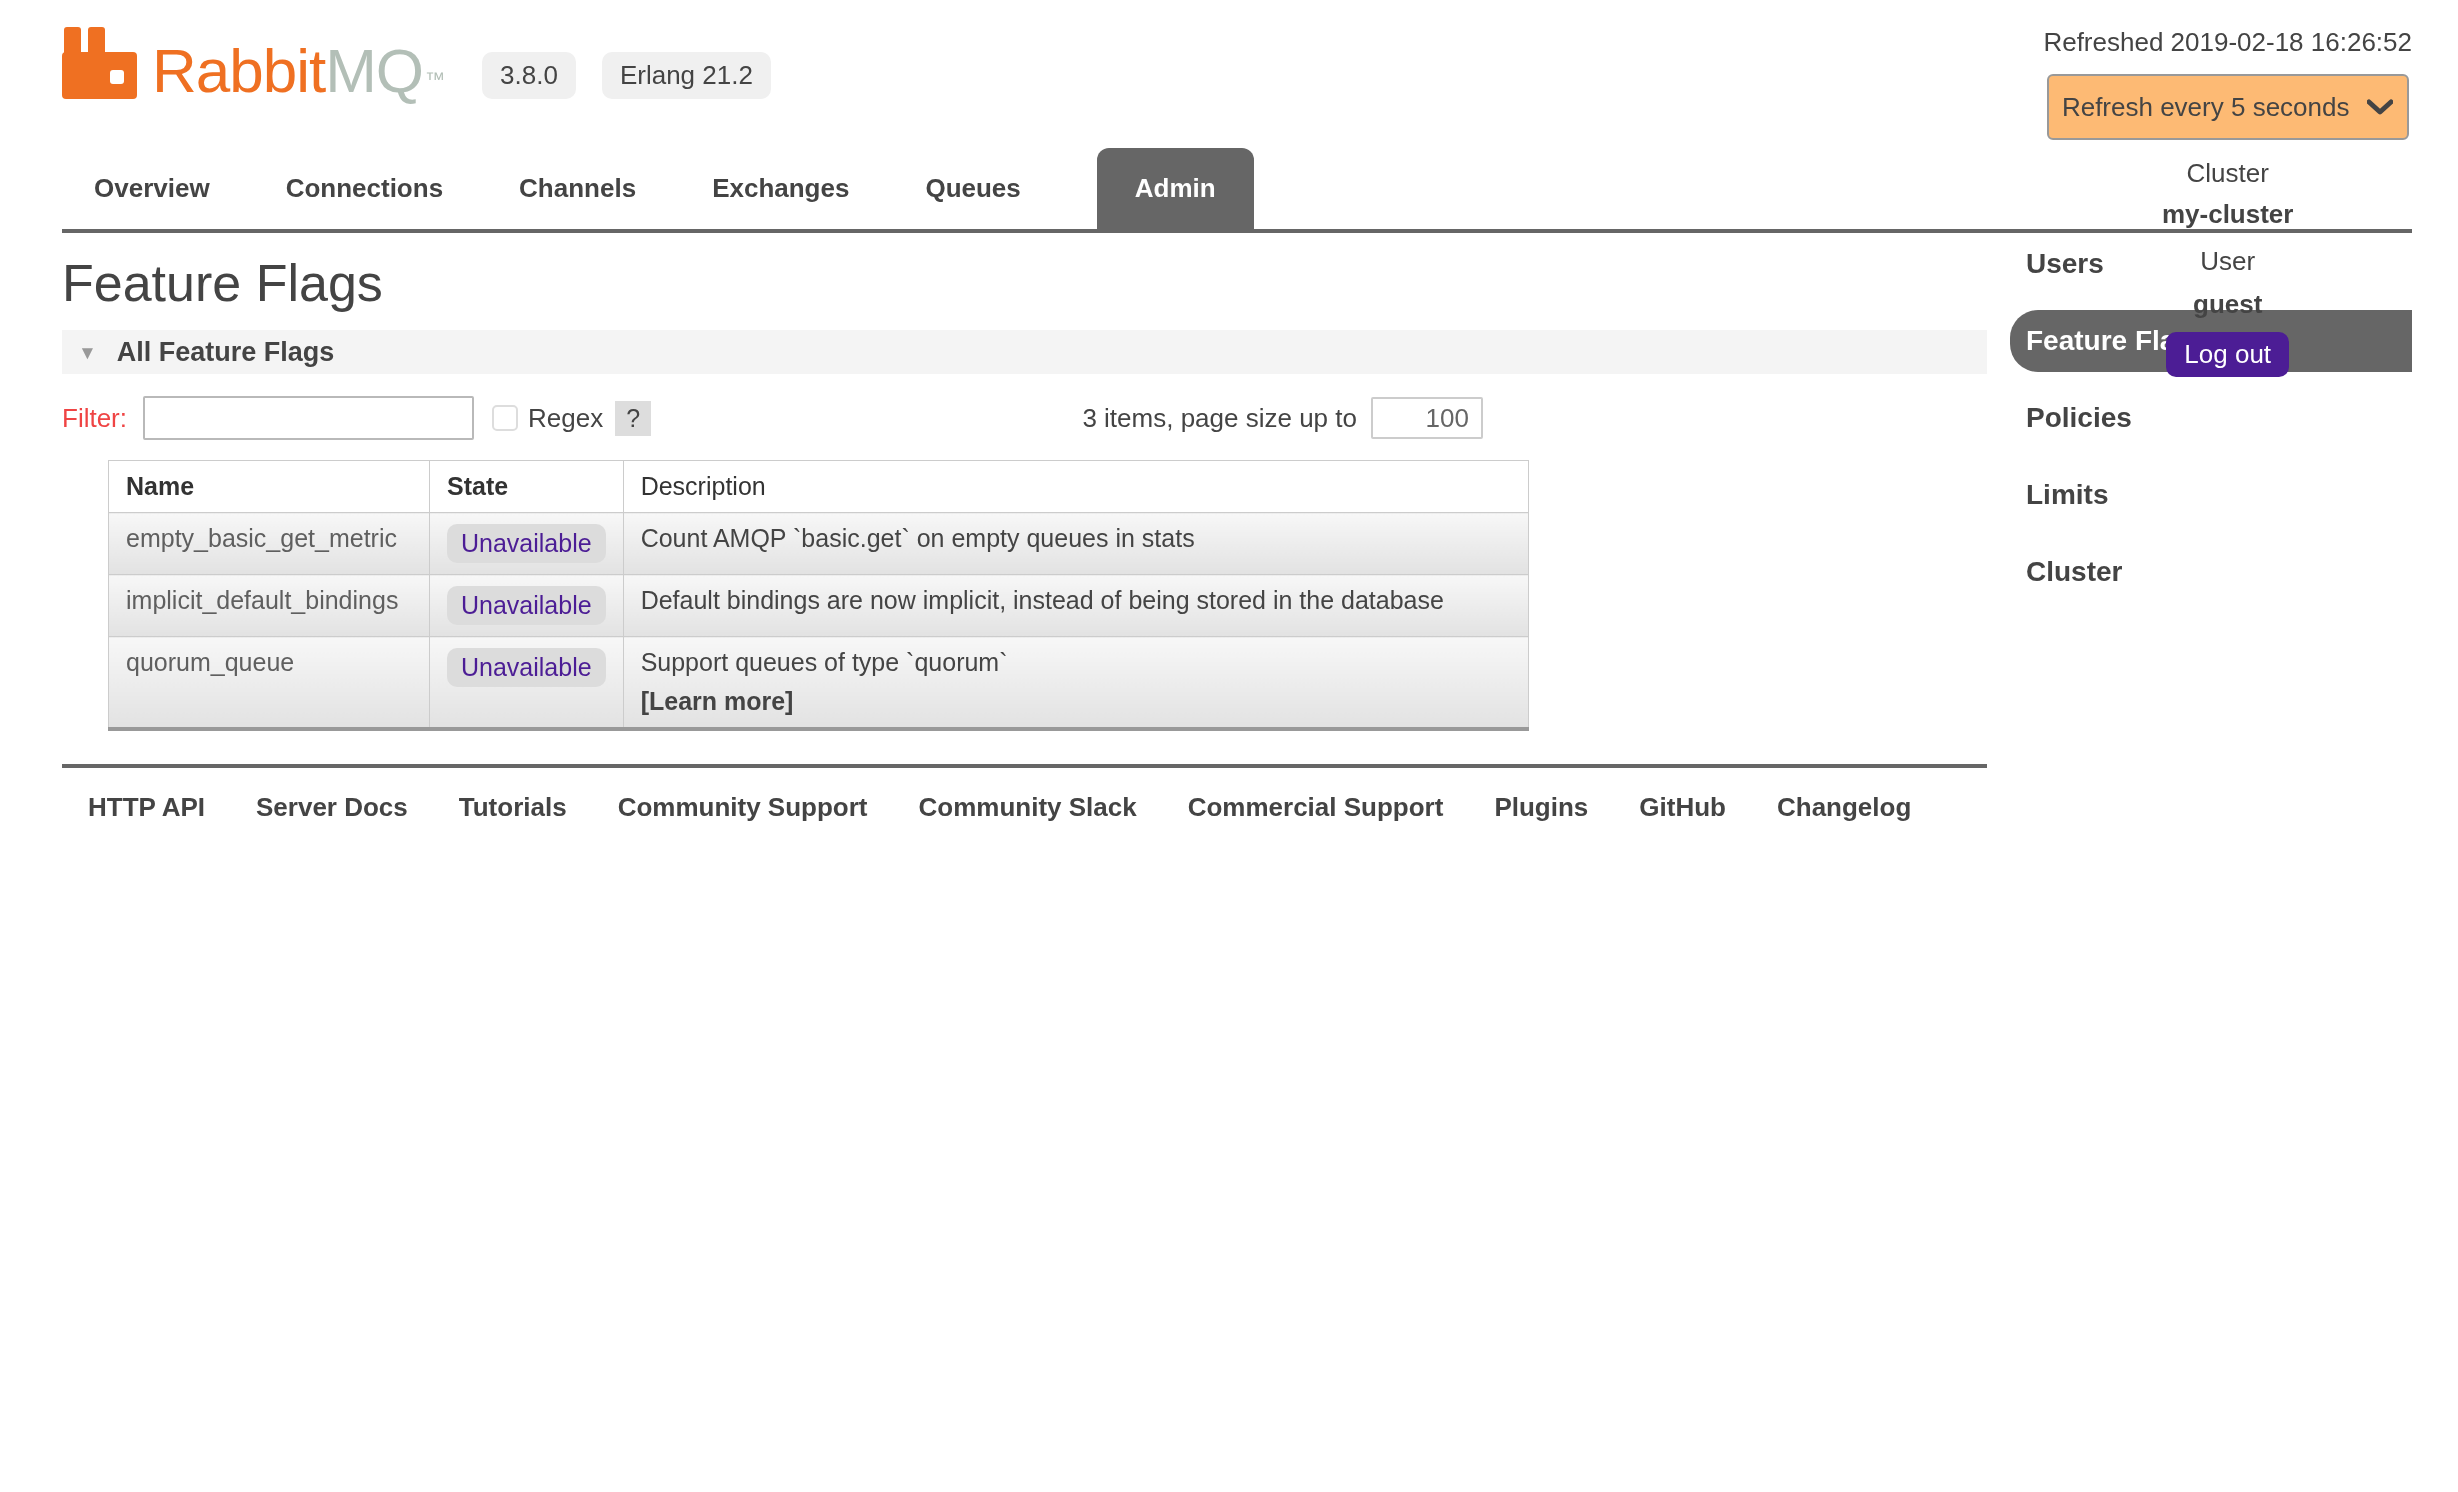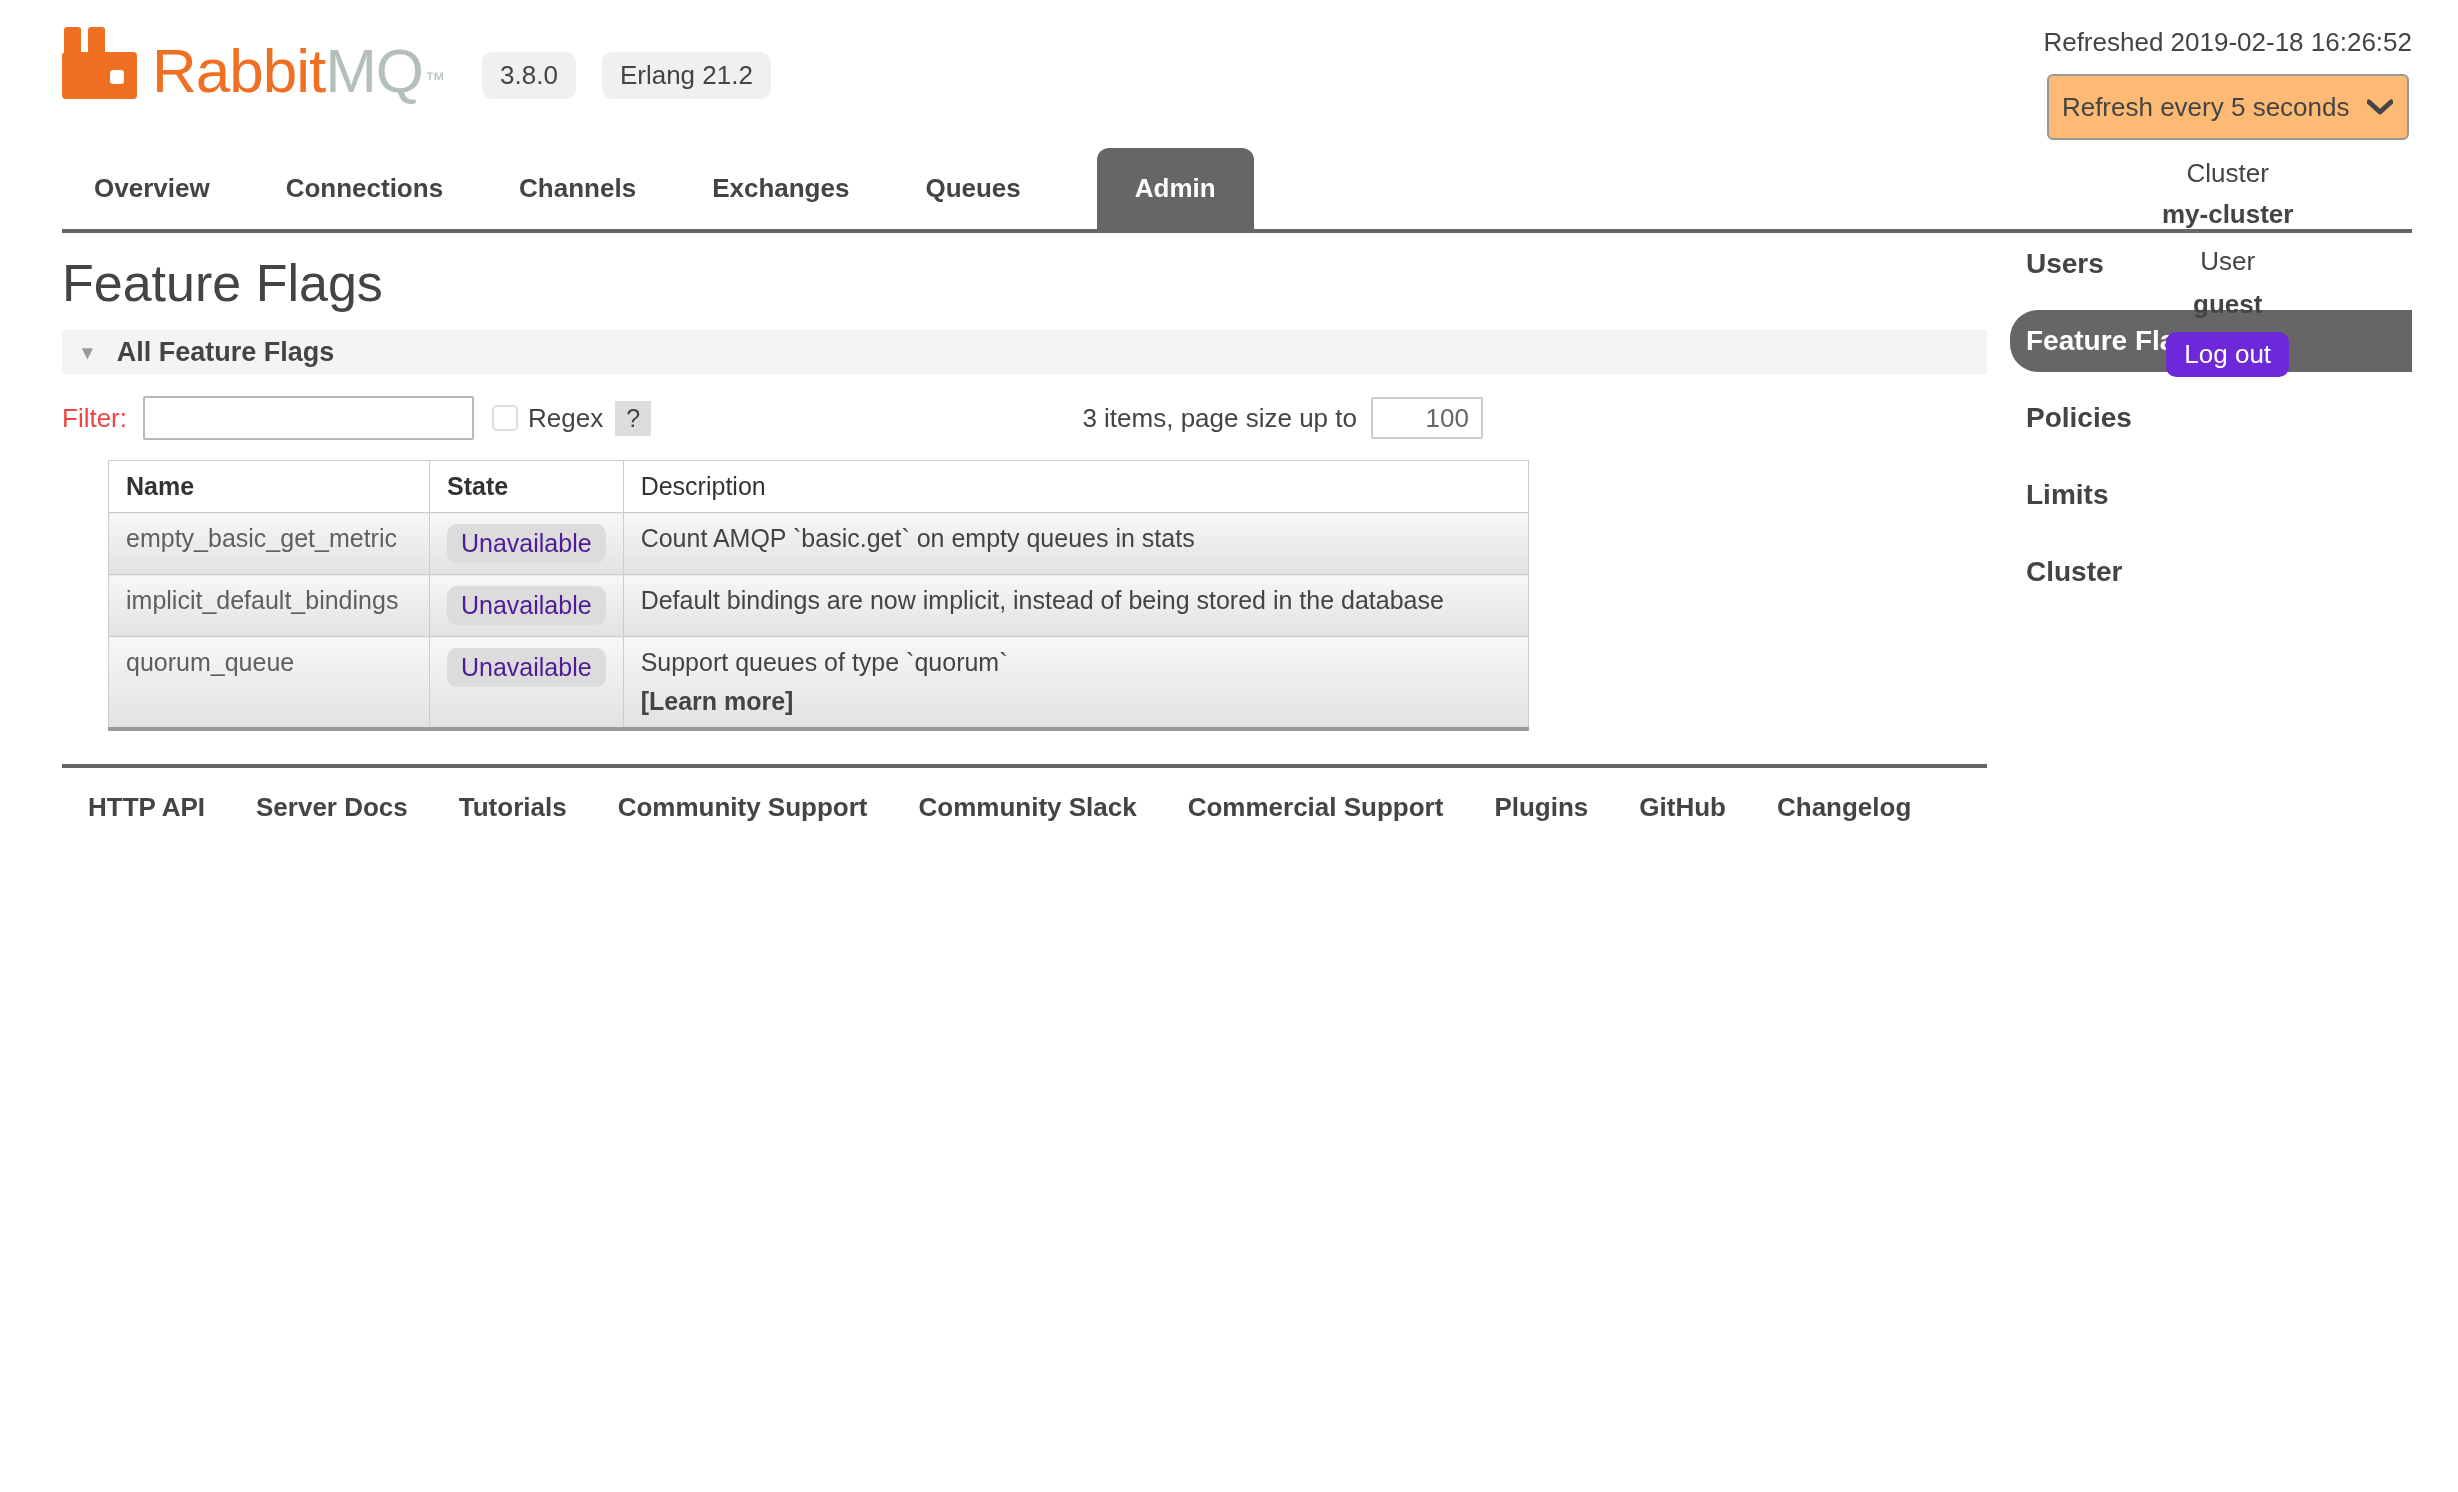--- a/index.html
+++ b/index.html
@@ -37,21 +37,21 @@
     font-size: 26px; color: #444; cursor: pointer;
   }
   .refresh-select { width: 362px; height: 66px; }
   .vh-line { margin-top: 14px; gap: 16px; }
   .vh-select { width: 104px; height: 52px; gap: 12px; }
   .chev svg { display: block; }
   .cluster-line { margin-top: 18px; gap: 10px; }
   .user-line { margin-top: 16px; gap: 12px; }
   .bold { font-weight: bold; }
   .logout-btn {
-    background: #6d28d9; color: #fff; border: none; border-radius: 10px;
+    background: #4c1d95; color: #fff; border: none; border-radius: 10px;
     font-size: 26px; padding: 7px 18px; cursor: pointer;
     font-family: "Liberation Sans", sans-serif;
   }
 
   
   .nav { border-bottom: 4px solid #666; margin-top: 8px; }
   .tabs { display: flex; align-items: center; margin-left: 32px; }
   .tab {
     font-size: 26px; font-weight: bold; color: #444;
     margin-right: 76px; cursor: pointer; text-decoration: none; white-space: nowrap;

